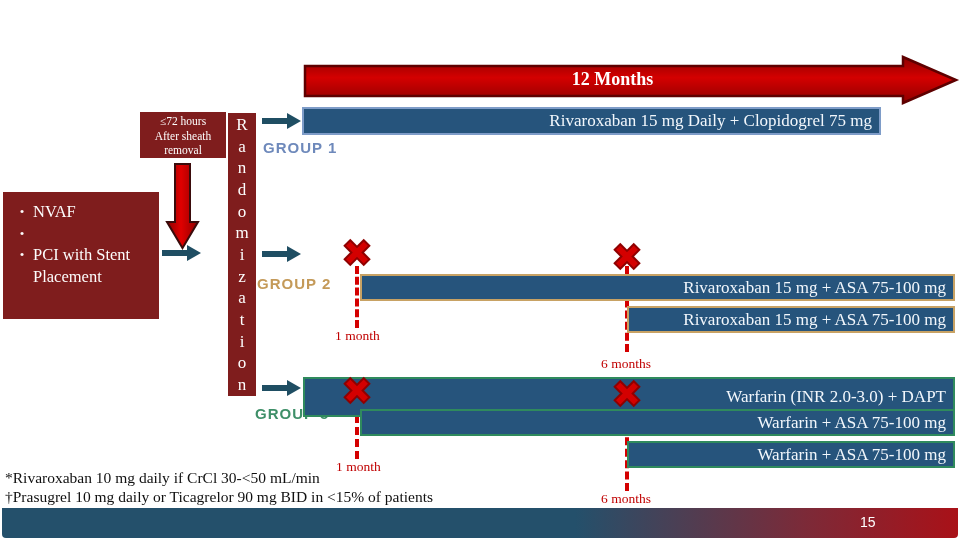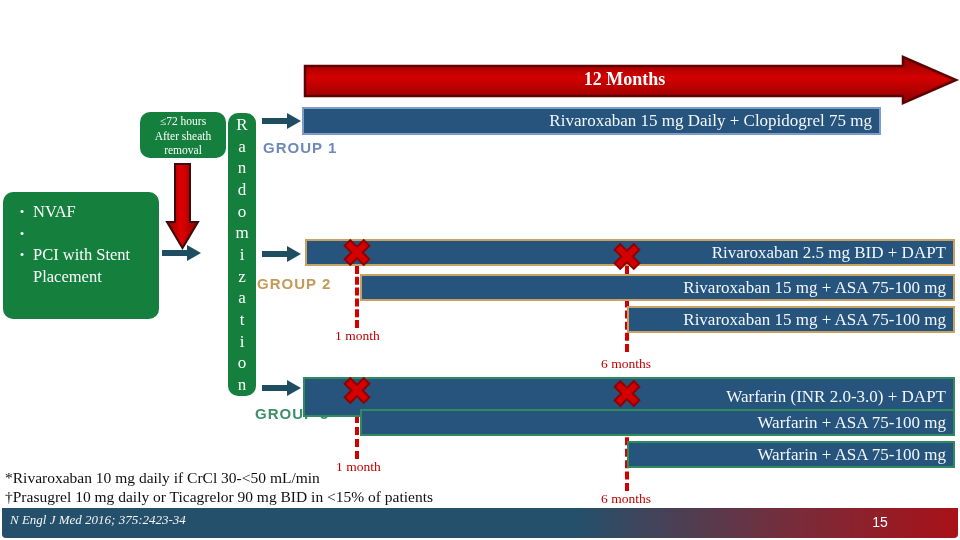--- a/index.html
+++ b/index.html
@@ -11,25 +11,25 @@
 
   
   .title{
     left:72px;top:6px;font-size:41px;color:#111;letter-spacing:.5px;
     font-family:"Liberation Serif", serif;
   }
 
   
   .banner-text{
     left:305px;top:69px;width:615px;text-align:center;
-    color:#fff;font-weight:bold;font-size:18px;z-index:3;margin-left:12px;
-  }
-
-  
-  .bluebox{background:#15803d;color:#fdfdfd;border-radius:10px;}
+    color:#fff;font-weight:bold;font-size:18px;z-index:3;
+  }
+
+  
+  .bluebox{background:#7f1d1d;color:#fdfdfd;}
   .timing-box{
     left:140px;top:112px;width:86px;height:46px;
     font-size:11.5px;line-height:14.5px;text-align:center;padding-top:2px;
     box-sizing:border-box;
   }
   .criteria-box{
     left:3px;top:192px;width:156px;height:127px;box-sizing:border-box;
     font-size:16.5px;line-height:21.5px;padding:9px 4px 0 8px;
   }
   .criteria-item{display:flex;}
@@ -81,21 +81,21 @@
   
   .bottom-bar{
     left:2px;top:508px;width:956px;height:30px;
     background:linear-gradient(90deg,#24506b 0%,#24506b 60%,#7c2a38 84%,#a91118 100%);
     border-radius:0 0 4px 4px;z-index:2;
   }
   .citation{
     left:10px;top:512px;color:#f5f5f5;font-size:13px;font-style:italic;z-index:3;
   }
   .page-number{
-    left:860px;top:514px;width:40px;text-align:center;color:#fff;
+    left:860px;top:514px;width:40px;color:#fff;
     font-size:14px;z-index:3;font-family:"Liberation Sans", sans-serif;
   }
 
   svg.overlay{position:absolute;left:0;top:0;z-index:1;pointer-events:none;}
 </style>
 </head>
 <body>
 
 <div class="slide">
 
@@ -161,21 +161,20 @@
     <span>o</span>
     <span>n</span>
   </div>
 
   <div class="abs group-label" style="left:263px;top:139px;color:#6e89bb;">GROUP 1</div>
   <div class="abs group-label" style="left:257px;top:275px;color:#c49a59;">GROUP 2</div>
   <div class="abs group-label" style="left:255px;top:405px;color:#3e8f68;">GROUP 5</div>
 
   <div class="abs bar b-blue" style="left:302px;top:107px;width:579px;">Rivaroxaban 15 mg Daily + Clopidogrel 75 mg</div>
 
-  <div class="abs bar b-tan" style="left:305px;top:239px;width:650px;height:27px;">Rivaroxaban 2.5 mg BID + DAPT</div>
   <div class="abs bar b-tan" style="left:360px;top:274px;width:595px;height:27px;">Rivaroxaban 15 mg + ASA 75-100 mg</div>
   <div class="abs bar b-tan" style="left:627px;top:306px;width:328px;height:27px;">Rivaroxaban 15 mg + ASA 75-100 mg</div>
 
   <div class="abs bar b-green" style="left:303px;top:377px;width:652px;height:40px;">Warfarin (INR 2.0-3.0) + DAPT</div>
   <div class="abs bar b-green" style="left:360px;top:409px;width:595px;height:27px;">Warfarin + ASA 75-100 mg</div>
   <div class="abs bar b-green" style="left:627px;top:441px;width:328px;height:27px;">Warfarin + ASA 75-100 mg</div>
 
   <div class="abs dashline" style="left:355px;top:266px;height:62px;"></div>
   <div class="abs dashline" style="left:625px;top:266px;height:86px;"></div>
   <div class="abs dashline" style="left:355px;top:403px;height:56px;"></div>
@@ -190,16 +189,15 @@
   <div class="abs marker-label" style="left:601px;top:356px;">6 months</div>
   <div class="abs marker-label" style="left:336px;top:459px;">1 month</div>
   <div class="abs marker-label" style="left:601px;top:491px;">6 months</div>
 
   <div class="abs footnotes">
     <div>*Rivaroxaban 10 mg daily if CrCl 30-&lt;50 mL/min</div>
     <div>†Prasugrel 10 mg daily or Ticagrelor 90 mg BID in &lt;15% of patients</div>
   </div>
 
   <div class="abs bottom-bar"></div>
-  <div class="abs citation">N Engl J Med 2016; 375:2423-34</div>
   <div class="abs page-number">15</div>
 
 </div>
 
 </body></html>

